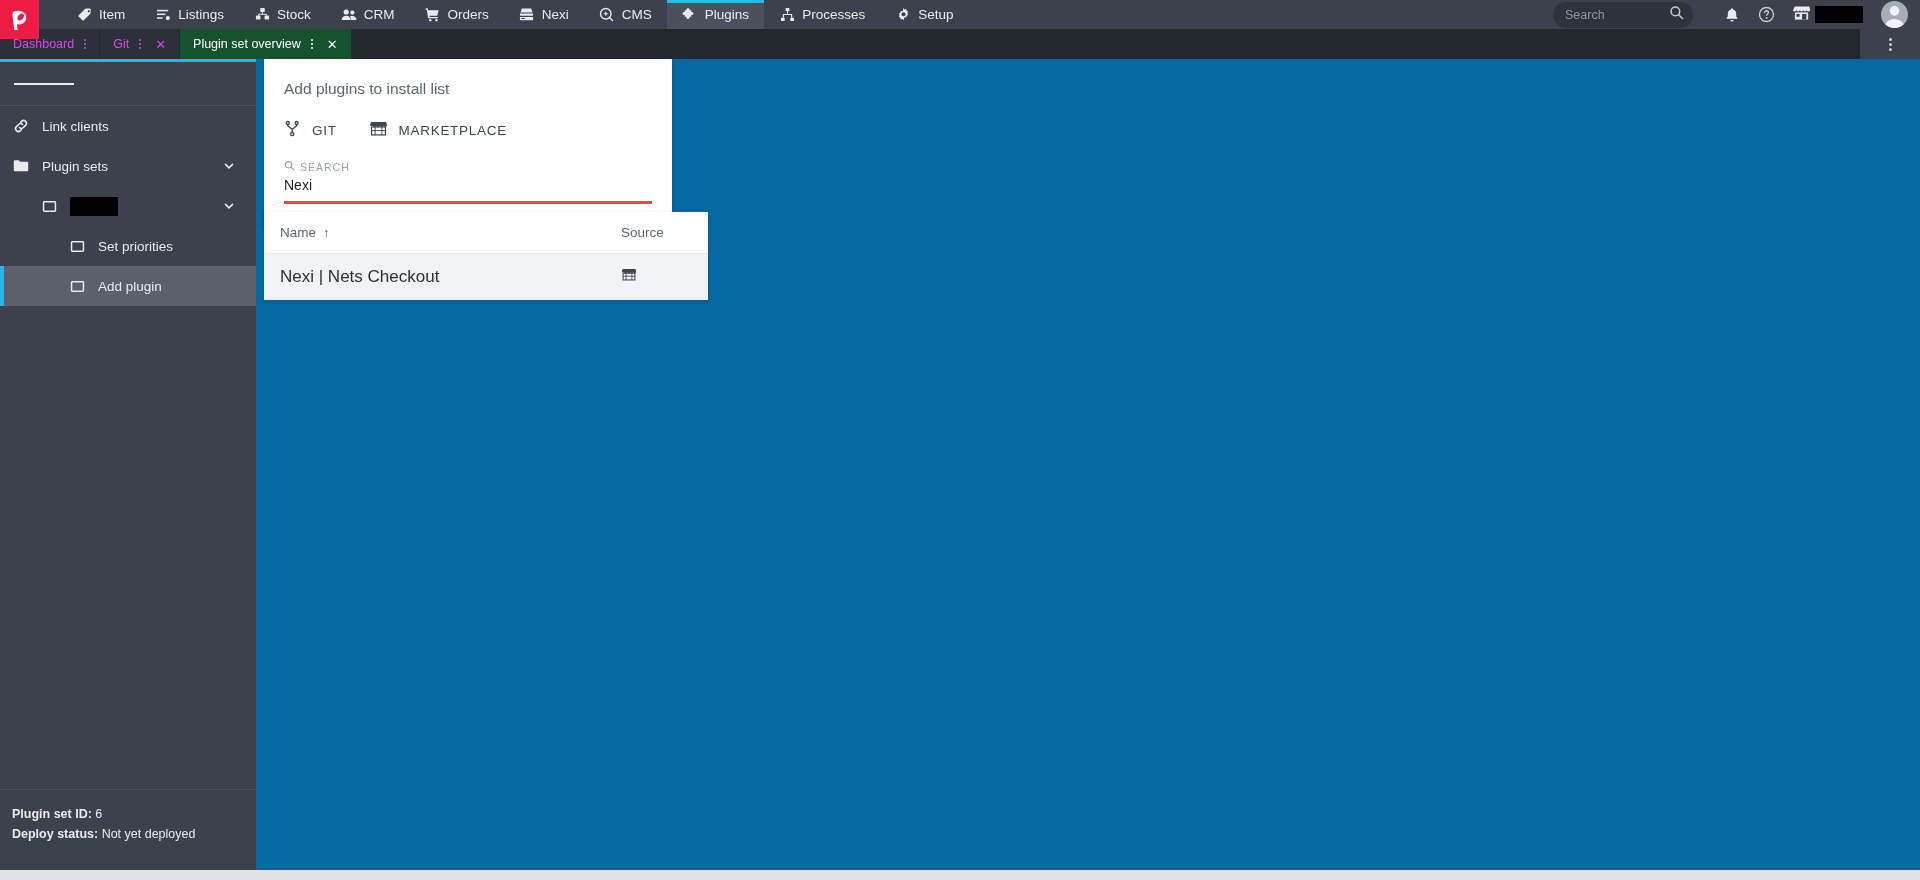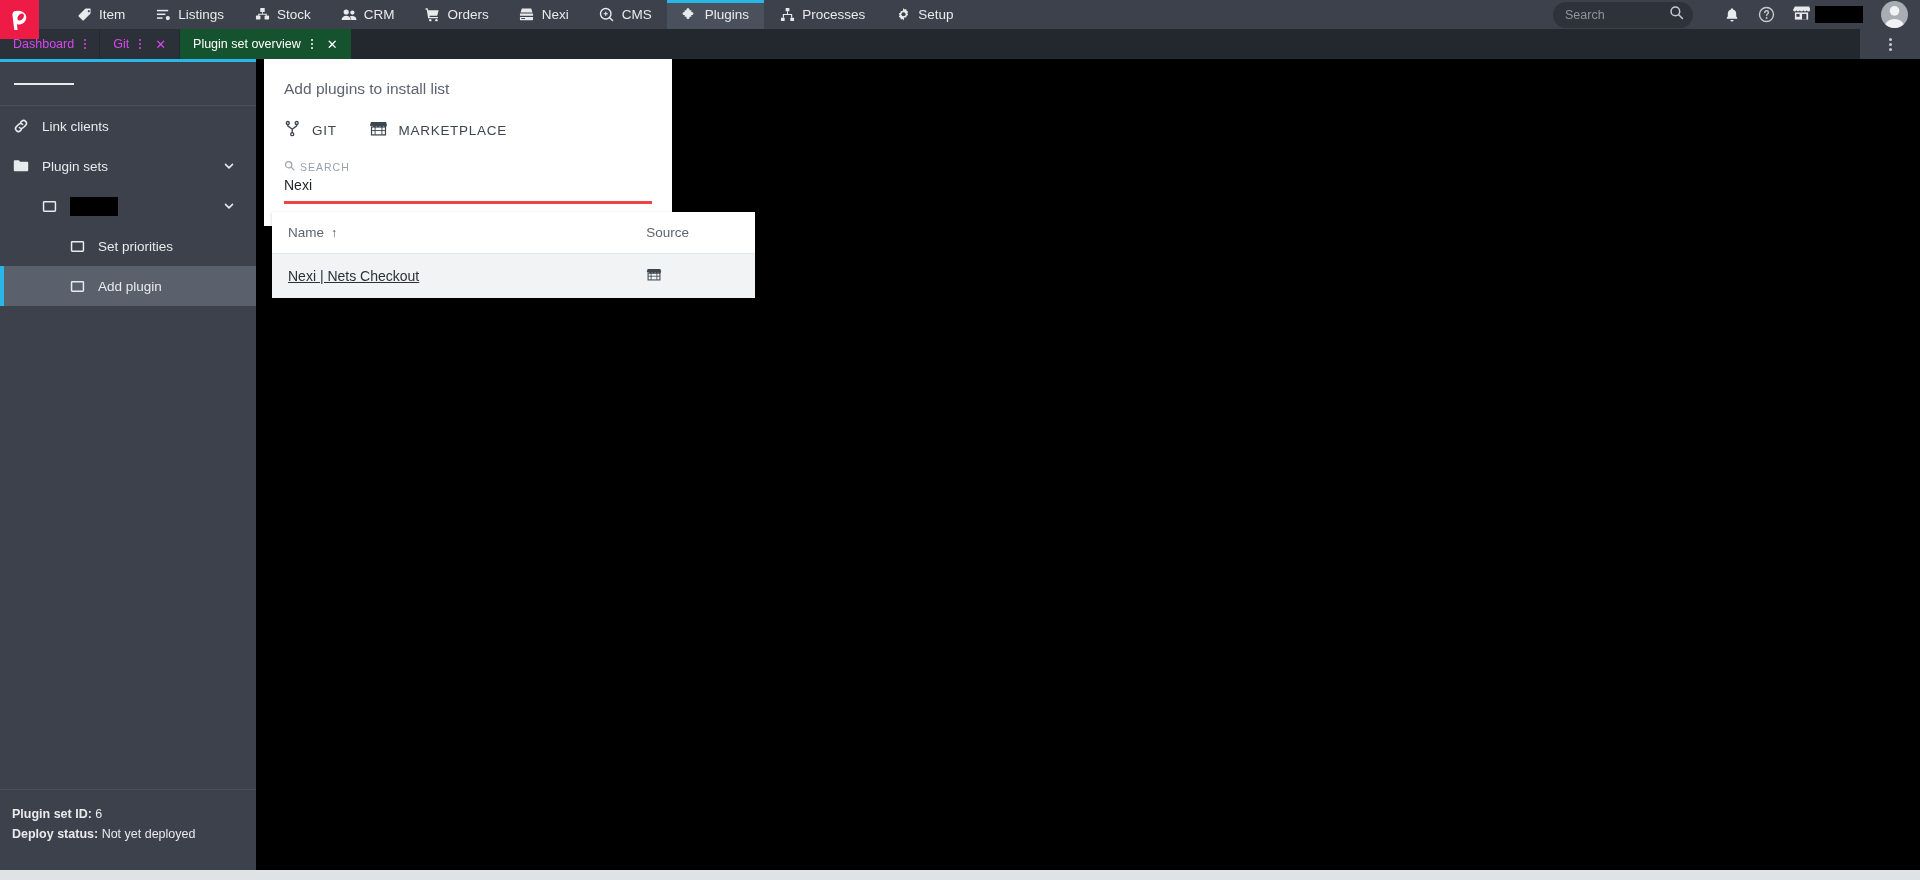--- a/index.html
+++ b/index.html
@@ -113,21 +113,21 @@
   .chev { margin-left: auto; display: flex; align-items: center; }
   .side-redact { width: 48px; height: 19px; background: #000; }
 
   #sidebar-footer {
     margin-top: auto; border-top: 1px solid #4b515c;
     padding: 14px 0 25px 12px; color: #e8eaec; font-size: 12.5px; line-height: 1.65;
   }
   #sidebar-footer b { font-weight: bold; }
 
   
-  #main { flex: 1; background: #000000; position: relative; padding: 1px; }
+  #main { flex: 1; background: #0369a1; position: relative; padding: 1px; }
 
   #add-panel {
     position: absolute; left: 8px; top: 0; width: 408px;
     background: #fff; padding: 18px 18px 22px 18px;
     box-shadow: 0 1px 3px rgba(0,0,0,0.20);
   }
   #panel-title { font-size: 15.5px; color: #5c6470; margin: 3px 0 22px 2px; }
   #source-toggles { display: flex; align-items: center; gap: 32px; margin: 0 0 20px 2px; }
   .src-btn {
     display: flex; align-items: center; gap: 11px; cursor: pointer;
@@ -139,32 +139,32 @@
   }
   #search-field {
     margin: 3px 2px 0 2px; border-bottom: 3px solid #ef4444; padding-bottom: 7px;
   }
   #search-field input {
     border: none; outline: none; width: 100%; font-size: 14px; color: #1e2328;
     font-family: "Liberation Sans", sans-serif; background: transparent;
   }
 
   #results {
-    position: absolute; left: 16px; top: 153px; width: 483px;
+    position: absolute; left: 8px; top: 153px; width: 444px;
     box-shadow: 0 1px 3px rgba(0,0,0,0.20); background: #fff;
   }
   #results table { width: 100%; border-collapse: collapse; }
   #results th {
     text-align: left; font-size: 13.5px; color: #5c6470; font-weight: normal;
     padding: 13px 0 13px 16px; background: #fff;
   }
   #results th.col-source { padding-left: 0; }
   #results td {
-    font-size: 14px; color: #2b3138; padding: 13px 0 13px 16px;
-    background: #f1f3f5; border-top: 1px solid #e3e7ea; text-decoration: underline;
+    font-size: 17px; color: #2b3138; padding: 13px 0 13px 16px;
+    background: #f1f3f5; border-top: 1px solid #e3e7ea;
   }
   #results td.col-source { padding-left: 0; }
   .sort-arrow { margin-left: 7px; font-size: 12px; color: #3d4650; }
   #results tbody tr { cursor: pointer; }
 </style>
 </head>
 <body>
 
 <div id="topbar">
 

